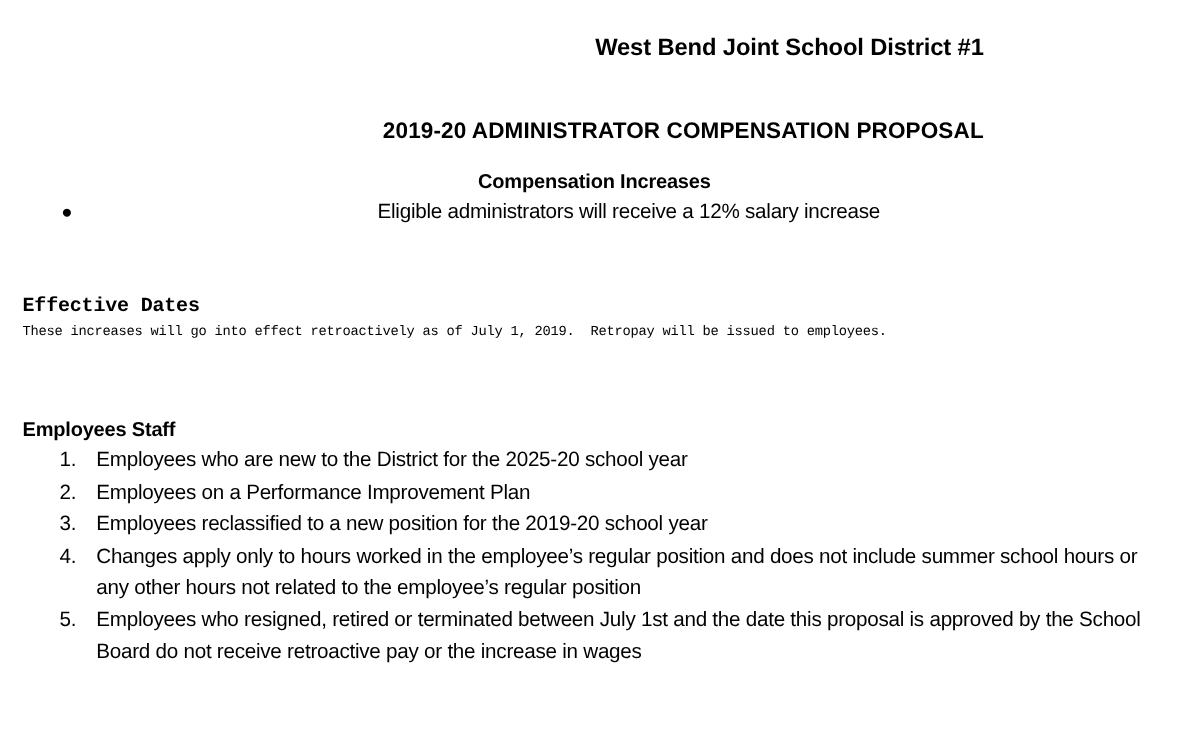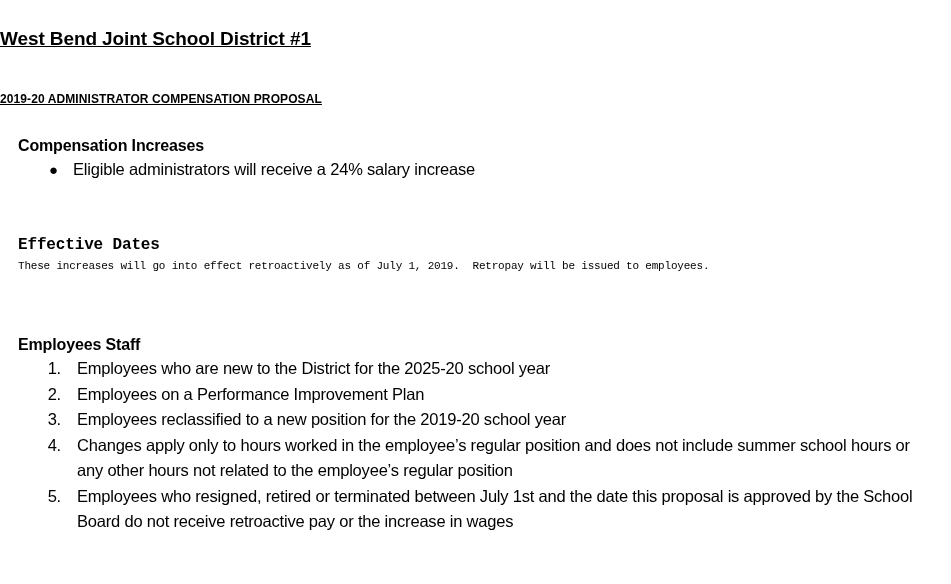--- a/index.html
+++ b/index.html
@@ -22,31 +22,30 @@
     background: #ffffff;
     overflow: hidden;
     box-sizing: border-box;
   }
 
   
   .doc-title {
     position: absolute;
     left: 0;
     width: 787px;
-    text-align: left;
+    text-align: right;
     font-weight: bold;
     font-size: 19px;
     letter-spacing: -0.1px;
     line-height: 22px;
     white-space: nowrap;
-    text-decoration: underline;
   }
 
   #title-main  { top: 15px; }
-  #title-sub   { top: 78px; font-size: 12px; letter-spacing: 0.1px; }
+  #title-sub   { top: 78px; font-size: 18px; letter-spacing: 0.1px; }
 
   
   .section {
     position: absolute;
     left: 18px;
     width: 915px;
   }
 
   .section-heading {
     font-weight: bold;
@@ -112,40 +111,40 @@
     font-size: 16.5px;
     line-height: 25.5px;
     letter-spacing: -0.2px;
   }
 
   .numbered-list li .item-text {
     display: block;
   }
 
   
-  #sec-compensation { top: 136px; }
+  #sec-compensation { top: 136px; text-align: center; }
   #sec-effective    { top: 235px; font-family: Liberation Mono, monospace; }
   #sec-eligible     { top: 335px; }
 </style>
 </head>
 <body>
 
 <div id="page">
 
   <h1 id="title-main" class="doc-title">West Bend Joint School District #1</h1>
 
   <h2 id="title-sub" class="doc-title">2019-20 ADMINISTRATOR COMPENSATION PROPOSAL</h2>
 
   <section id="sec-compensation" class="section">
     <div class="section-heading">Compensation Increases</div>
 
     <ul class="bullet-list">
       <li>
         <span class="bullet-glyph">●</span>
-        <span class="item-text">Eligible administrators will receive a 24% salary increase</span>
+        <span class="item-text">Eligible administrators will receive a 12% salary increase</span>
       </li>
     </ul>
   </section>
 
   <section id="sec-effective" class="section">
     <div class="section-heading">Effective Dates</div>
 
     <p class="body-line">These increases will go into effect retroactively as of July 1, 2019.  Retropay will be issued to employees.</p>
   </section>
 

